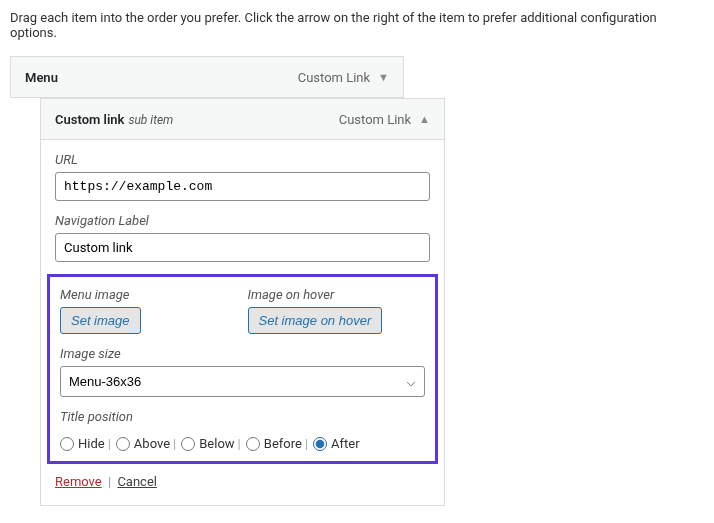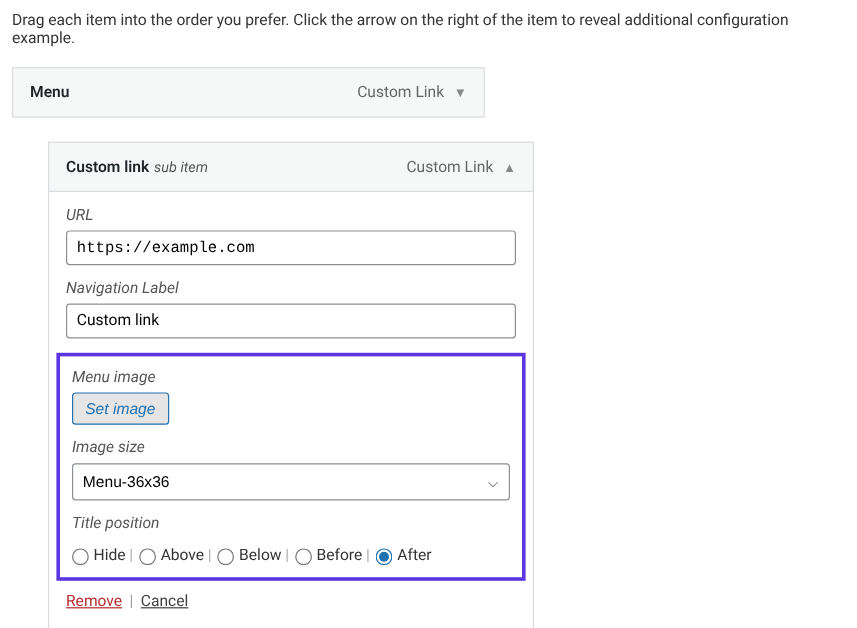--- a/index.html
+++ b/index.html
@@ -30,31 +30,31 @@
     .move-row { margin-top: 12px; font-style: italic; color: #444; font-size: 13px; }
     .move-row a { color: #2271b1; text-decoration: underline; font-style: normal; margin-left: 2px; margin-right: 4px; }
     .footer-links { margin-top: 4px; padding: 0; font-size: 13px; }
     .footer-links .remove { color: #b32d2e; text-decoration: underline; }
     .footer-links .sep { color: #999; margin: 0 3px; }
     .footer-links .cancel { color: #404040; text-decoration: underline; }
   </style>
 </head>
 <body>
 
-<p class="intro">Drag each item into the order you prefer. Click the arrow on the right of the item to reveal additional configuration example.</p>
+<p class="intro">Drag each item into the order you prefer. Click the arrow on the right of the item to prefer additional configuration options.</p>
 
 <div class="menu-item-bar">
   <span class="menu-item-title">Menu</span>
   <span class="menu-item-right">
     <span>Custom Link</span>
     <span class="toggle-icon">▼</span>
   </span>
 </div>
 
-<div class="menu-item-bar child" style="margin-top:20px;">
+<div class="menu-item-bar child" style="margin-top:0;">
   <span class="menu-item-title">
     <span>Custom link</span><span class="sub-item">sub item</span>
   </span>
   <span class="menu-item-right">
     <span>Custom Link</span>
     <span class="toggle-icon">▲</span>
   </span>
 </div>
 
 <div class="menu-settings">
@@ -68,20 +68,24 @@
     <span class="field-label">Navigation Label</span>
     <input type="text" class="text-input" value="Custom link" style="">
   </div>
 
   <div class="highlight-box">
 
     <div class="two-col field-group">
       <div class="col">
         <span class="field-label">Menu image</span>
         <button class="btn-outline">Set image</button>
+      </div>
+      <div class="col">
+        <span class="field-label">Image on hover</span>
+        <button class="btn-outline">Set image on hover</button>
       </div>
     </div>
 
     <div class="field-group">
       <span class="field-label">Image size</span>
       <div class="select-wrap">
         <select class="select-field">
           <option>Menu-36x36</option>
         </select>
         <span class="select-chevron">⌵</span>

